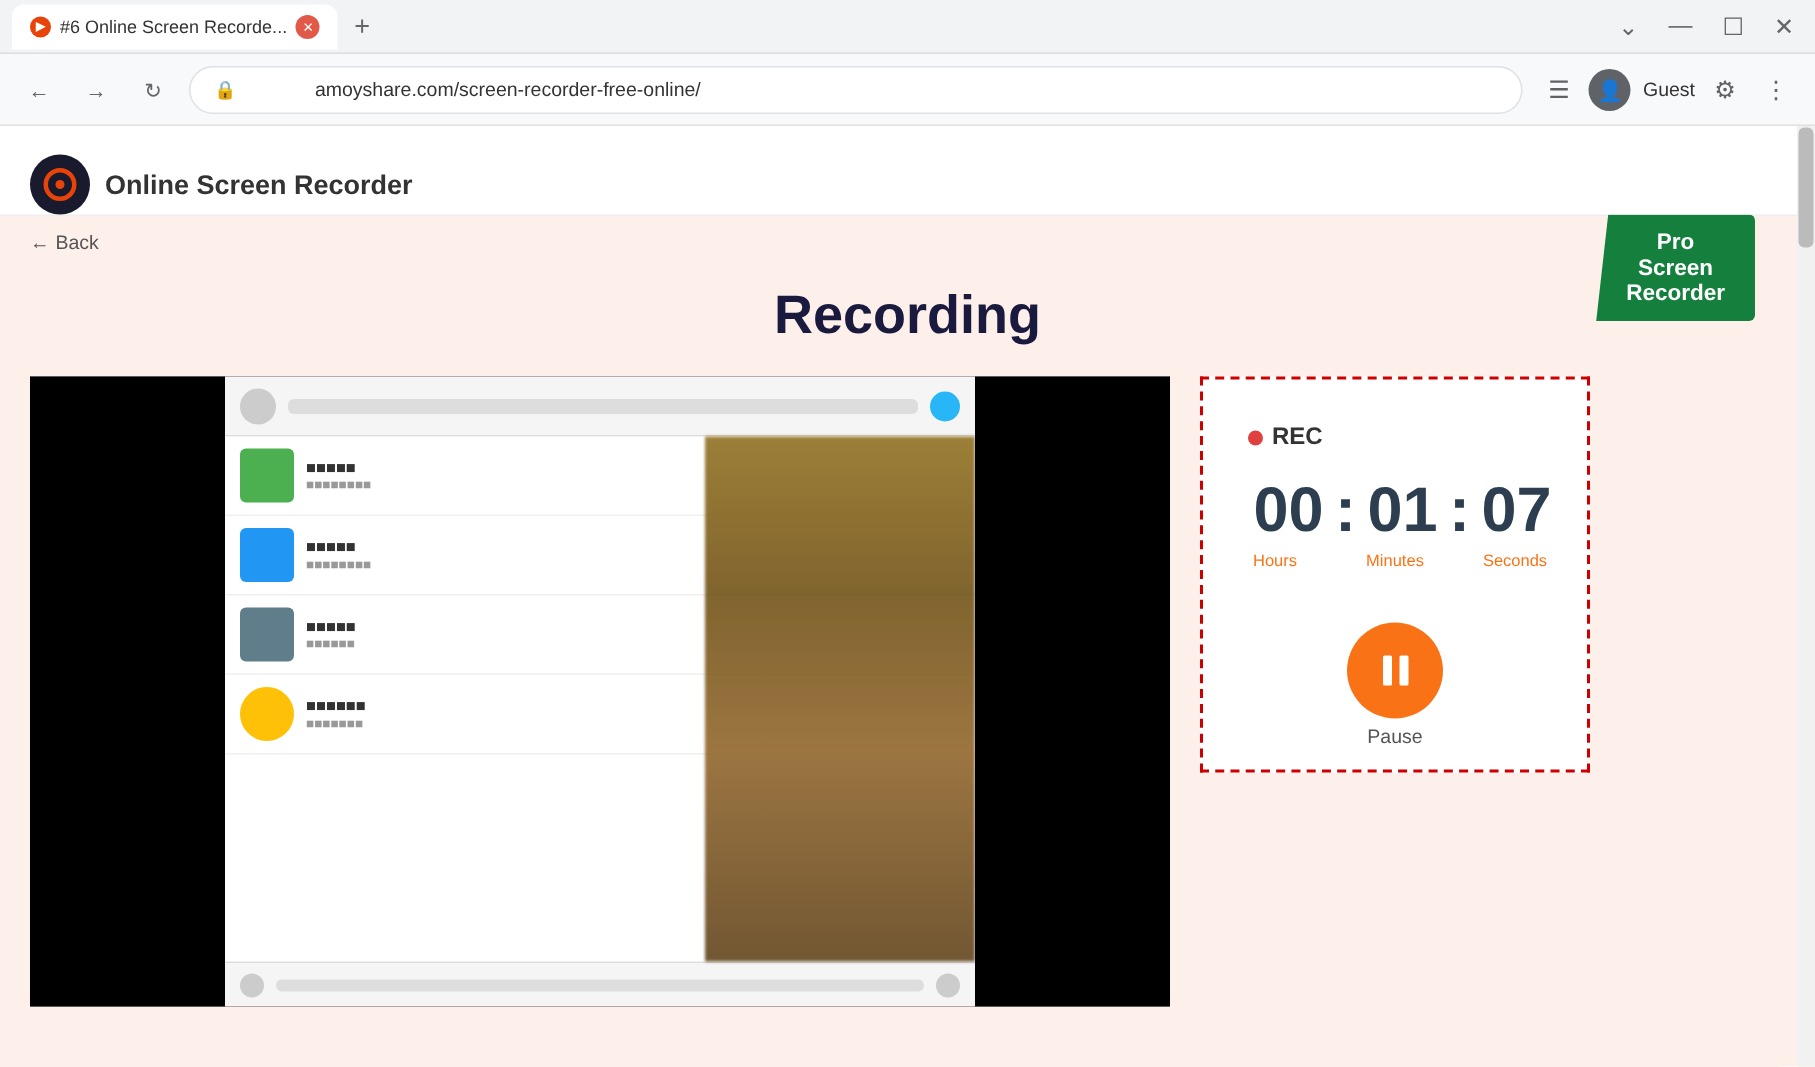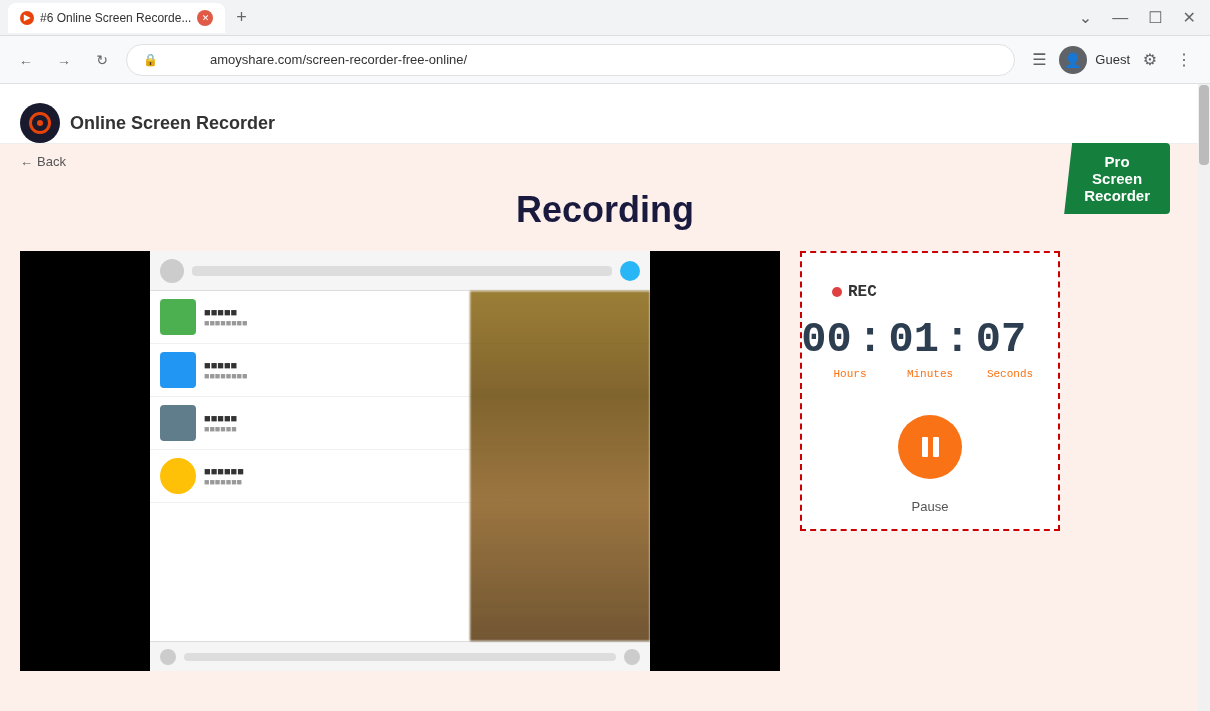--- a/index.html
+++ b/index.html
@@ -328,21 +328,20 @@
     }
     .controls-dashed-box {
       border: 2px dashed #cc0000;
       padding: 15px;
       background: #fff;
     }
     .rec-timer-card {
       background: #fff;
       padding: 15px;
       margin-bottom: 20px;
-      font-family: Liberation Mono, monospace;
     }
     .rec-indicator {
       display: flex;
       align-items: center;
       gap: 6px;
       margin-bottom: 15px;
     }
     .rec-dot {
       width: 10px;
       height: 10px;
@@ -350,21 +349,21 @@
       border-radius: 50%;
     }
     .rec-text {
       font-size: 16px;
       font-weight: bold;
       color: #333;
     }
     .timer-display {
       display: flex;
       align-items: center;
-      justify-content: flex-end;
+      justify-content: space-between;
       gap: 4px;
       margin-bottom: 4px;
     }
     .timer-num {
       font-size: 42px;
       font-weight: bold;
       color: #2c3e50;
       min-width: 54px;
       text-align: center;
     }
@@ -392,21 +391,21 @@
       display: flex;
       align-items: center;
       justify-content: center;
       gap: 30px;
       margin-top: 20px;
     }
     .ctrl-btn-group {
       display: flex;
       flex-direction: column;
       align-items: center;
-      gap: 20px;
+      gap: 4px;
     }
     .ctrl-btn {
       width: 64px;
       height: 64px;
       border-radius: 50%;
       background: #f97316;
       border: none;
       cursor: pointer;
       display: flex;
       align-items: center;

